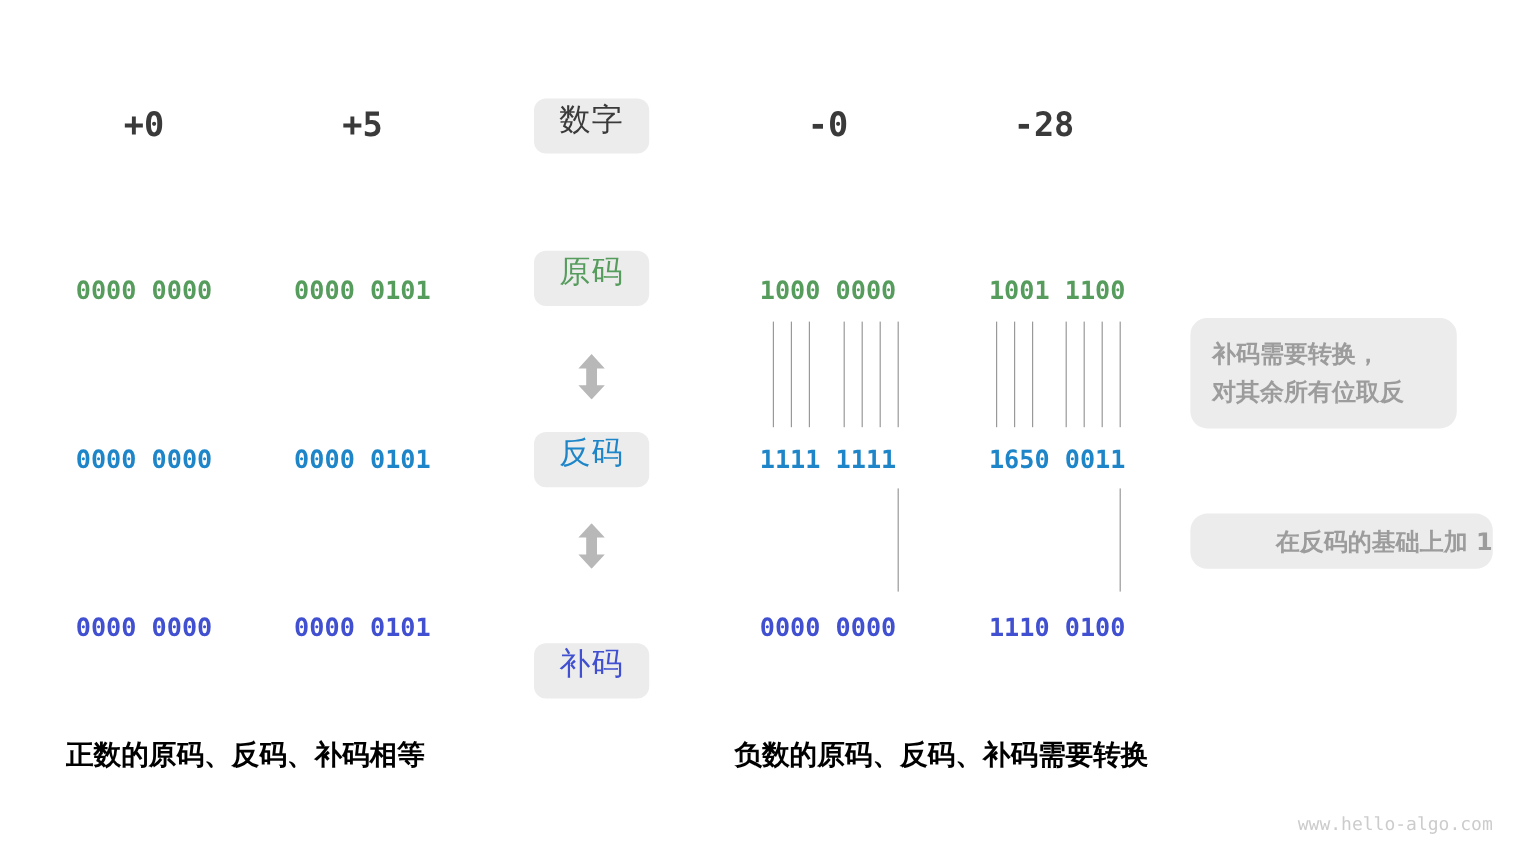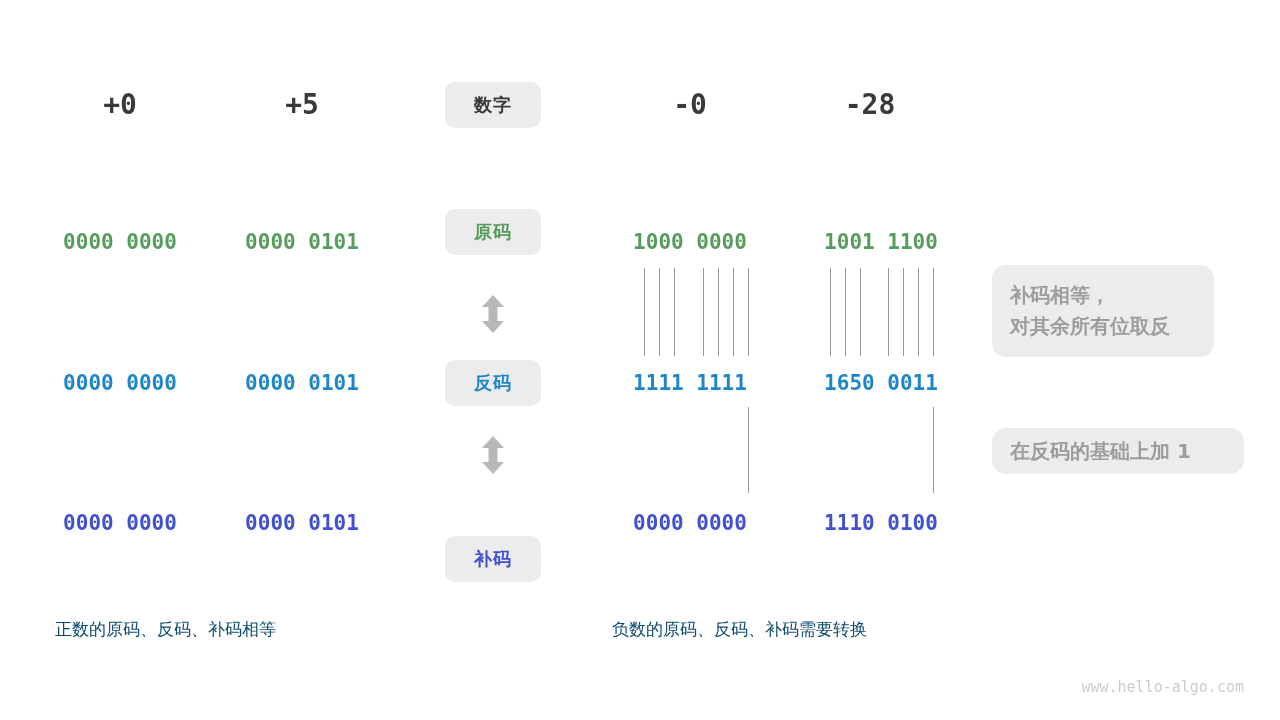--- a/index.html
+++ b/index.html
@@ -17,41 +17,41 @@
   .bin{
     font-family:"DejaVu Sans Mono","Liberation Mono",monospace;
     font-weight:bold;font-size:21px;white-space:pre;
   }
   .green{color:#569c5d;}
   .blue{color:#1e86c8;}
   .indigo{color:#4050d0;}
 
   .badge{
     width:96px;height:46px;background:#ececec;border-radius:10px;
-    display:flex;align-items:center;justify-content:center;
-    font-weight:bold;font-size:18px;letter-spacing:1px;
+    display:flex;justify-content:center;
+    font-weight:normal;font-size:26px;letter-spacing:1px;
   }
   .badge.dark{color:#3a3a3a;}
 
   .vline{position:absolute;width:1px;background:#999999;}
   .vline.a{top:268px;height:88px;}
   .vline.b{top:407px;height:86px;}
 
   .arrow{position:absolute;width:24px;height:38px;}
   .arrow svg{display:block;width:100%;height:100%;}
 
   .callout{
     position:absolute;background:#ececec;border-radius:14px;
     color:#9c9c9c;font-weight:bold;font-size:20px;
     display:flex;flex-direction:column;justify-content:center;
     padding:0 0 0 18px;box-sizing:border-box;line-height:31px;
     white-space:pre;
   }
   .caption{
-    position:absolute;color:#0c4a6e;font-weight:normal;font-size:17px;white-space:pre;
+    position:absolute;color:#000000;font-weight:bold;font-size:23px;white-space:pre;
     transform:translateY(-50%);
   }
   .watermark{
     position:absolute;color:#cccccc;font-size:15px;
     font-family:"DejaVu Sans Mono","Liberation Mono",monospace;
   }
 </style>
 </head>
 <body>
 
@@ -113,24 +113,24 @@
 
   <div class="abs ctr bin indigo" style="left:120px;top:523px;">0000 0000</div>
   <div class="abs ctr bin indigo" style="left:302px;top:523px;">0000 0101</div>
   <div class="abs ctr badge indigo" style="left:493px;top:523px;margin-top:36px;">
     <span>补码</span>
   </div>
   <div class="abs ctr bin indigo" style="left:690px;top:523px;">0000 0000</div>
   <div class="abs ctr bin indigo" style="left:881px;top:523px;">1110 0100</div>
 
   <div class="callout" style="left:992px;top:265px;width:222px;height:92px;">
-    <span>补码相等，</span>
+    <span>补码需要转换，</span>
     <span>对其余所有位取反</span>
   </div>
-  <div class="callout" style="left:992px;top:428px;width:252px;height:46px;">
+  <div class="callout" style="left:992px;top:428px;width:252px;height:46px;text-align:right;">
     <span>在反码的基础上加 1</span>
   </div>
 
   <div class="caption" style="left:55px;top:629px;">正数的原码、反码、补码相等</div>
   <div class="caption" style="left:612px;top:629px;">负数的原码、反码、补码需要转换</div>
 
   <div class="watermark" style="right:36px;top:678px;">www.hello-algo.com</div>
 
 </div>
 

